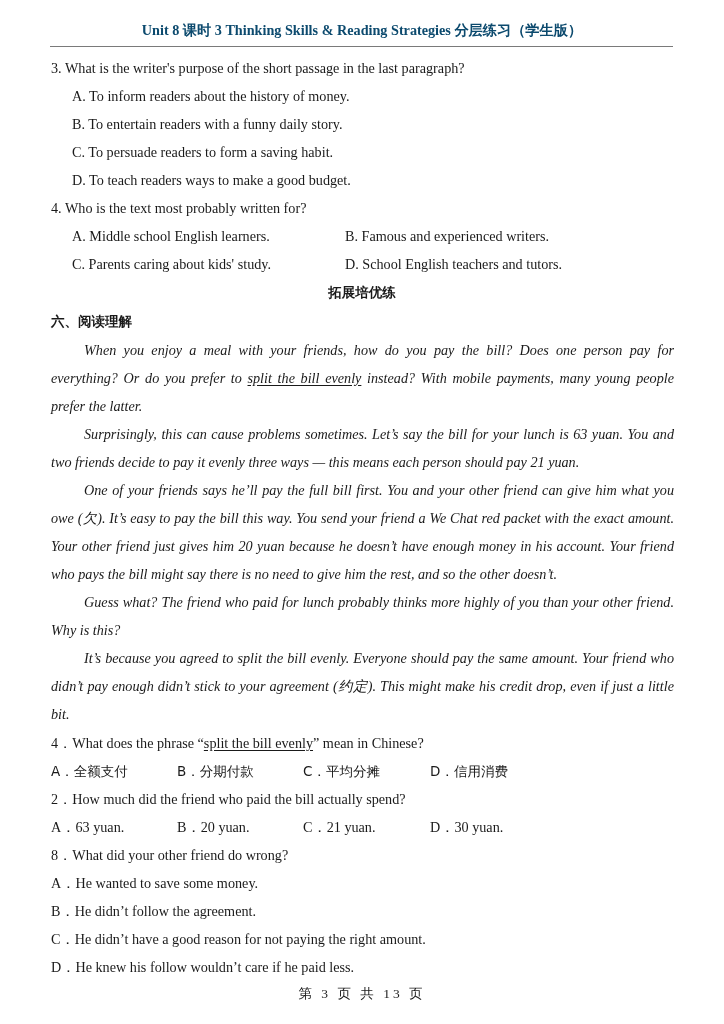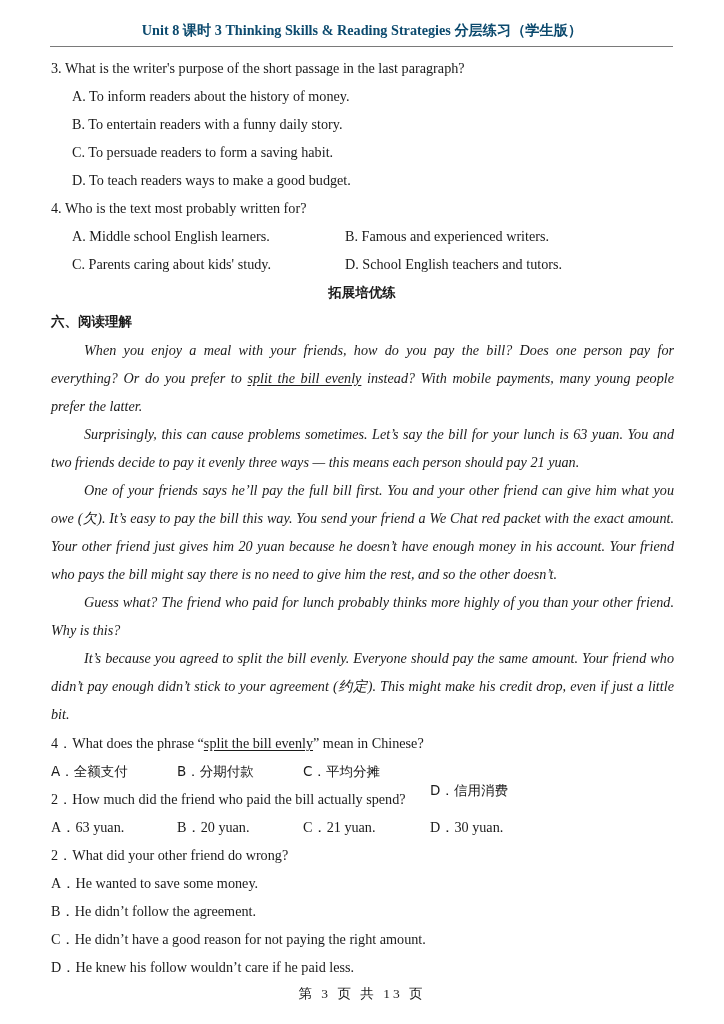--- a/index.html
+++ b/index.html
@@ -65,27 +65,27 @@
 <div class="para" style="top:476px">One of your friends says he’ll pay the full bill first. You and your other friend can give him what you owe (欠). It’s easy to pay the bill this way. You send your friend a We Chat red packet with the exact amount. Your other friend just gives him 20 yuan because he doesn’t have enough money in his account. Your friend who pays the bill might say there is no need to give him the rest, and so the other doesn’t.</div>
 <div class="para" style="top:588px">Guess what? The friend who paid for lunch probably thinks more highly of you than your other friend. Why is this?</div>
 <div class="para" style="top:644px">It’s because you agreed to split the bill evenly. Everyone should pay the same amount. Your friend who didn’t pay enough didn’t stick to your agreement (约定). This might make his credit drop, even if just a little bit.</div>
 
 <div class="line ind1" style="top:734px">
   <span>4．What does the phrase “</span><span class="u">split the bill evenly</span><span>” mean in Chinese?</span>
 </div>
 <div class="opt4 cjk" style="top:762px; left:51px">A．全额支付</div>
 <div class="opt4 cjk" style="top:762px; left:177px">B．分期付款</div>
 <div class="opt4 cjk" style="top:762px; left:303px">C．平均分摊</div>
-<div class="opt4 cjk" style="top:781px; left:430px">D．信用消费</div>
+<div class="opt4 cjk" style="top:762px; left:430px">D．信用消费</div>
 
 <div class="line ind1" style="top:790px">2．How much did the friend who paid the bill actually spend?</div>
 <div class="opt4" style="top:818px; left:51px">A．63 yuan.</div>
 <div class="opt4" style="top:818px; left:177px">B．20 yuan.</div>
 <div class="opt4" style="top:818px; left:303px">C．21 yuan.</div>
 <div class="opt4" style="top:818px; left:430px">D．30 yuan.</div>
 
-<div class="line ind1" style="top:846px">2．What did your other friend do wrong?</div>
+<div class="line ind1" style="top:846px">8．What did your other friend do wrong?</div>
 <div class="line ind1" style="top:874px">A．He wanted to save some money.</div>
 <div class="line ind1" style="top:902px">B．He didn’t follow the agreement.</div>
 <div class="line ind1" style="top:930px">C．He didn’t have a good reason for not paying the right amount.</div>
 <div class="line ind1" style="top:958px">D．He knew his follow wouldn’t care if he paid less.</div>
 
 <div class="footer">第 3 页 共 13 页</div>
 
 </body></html>

